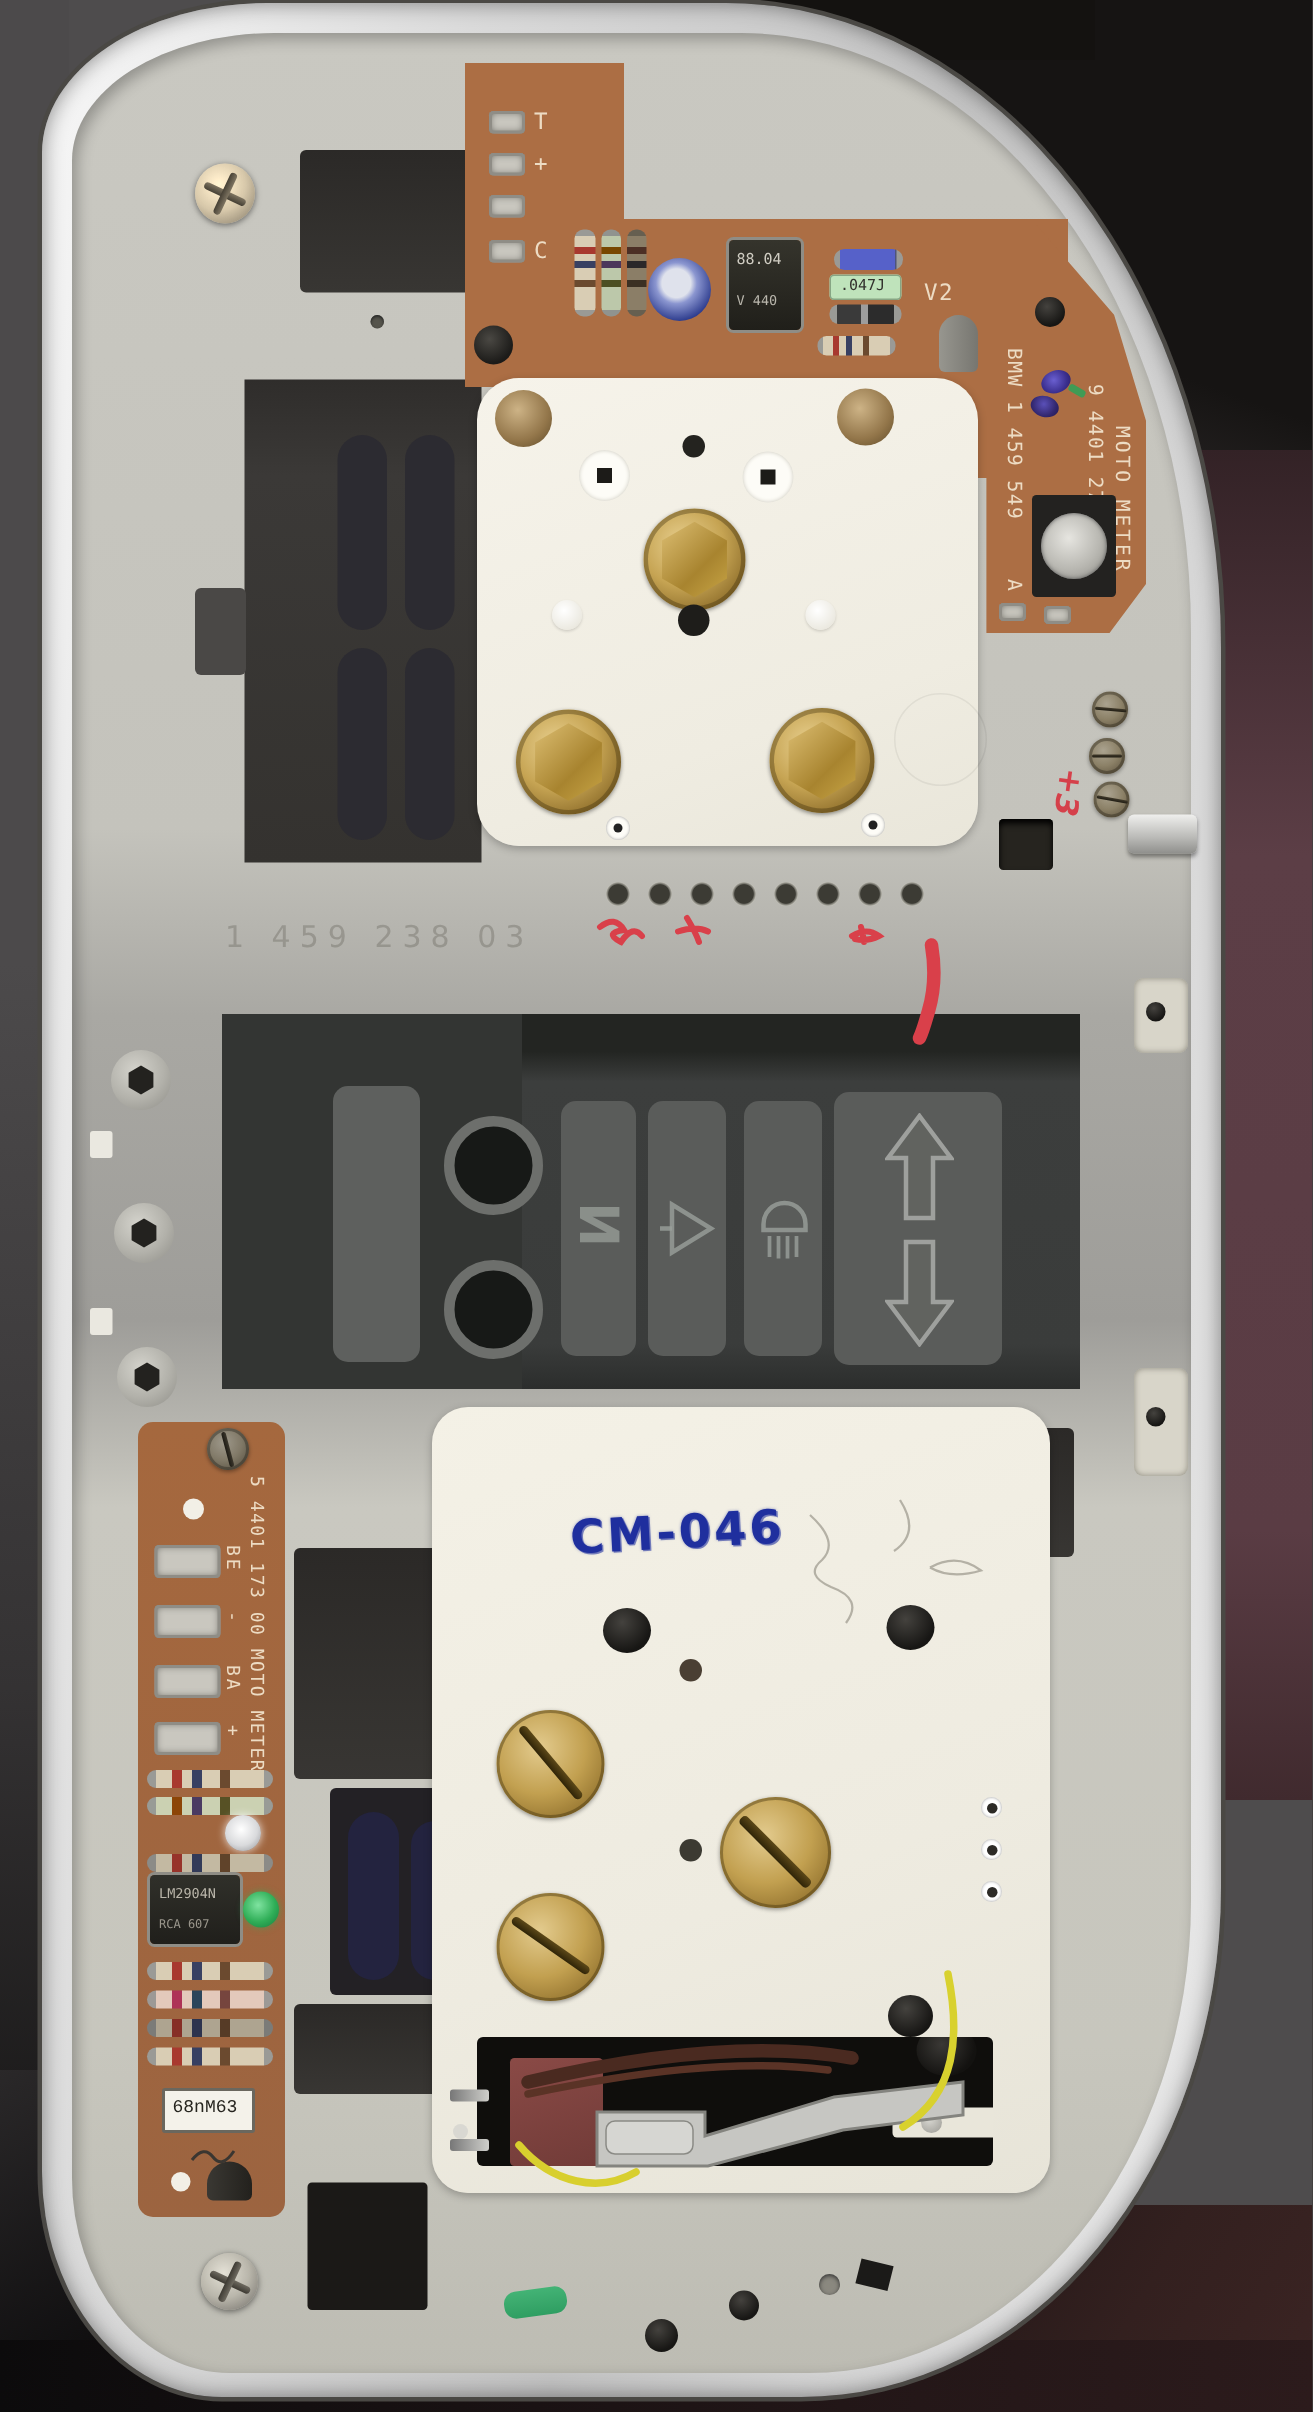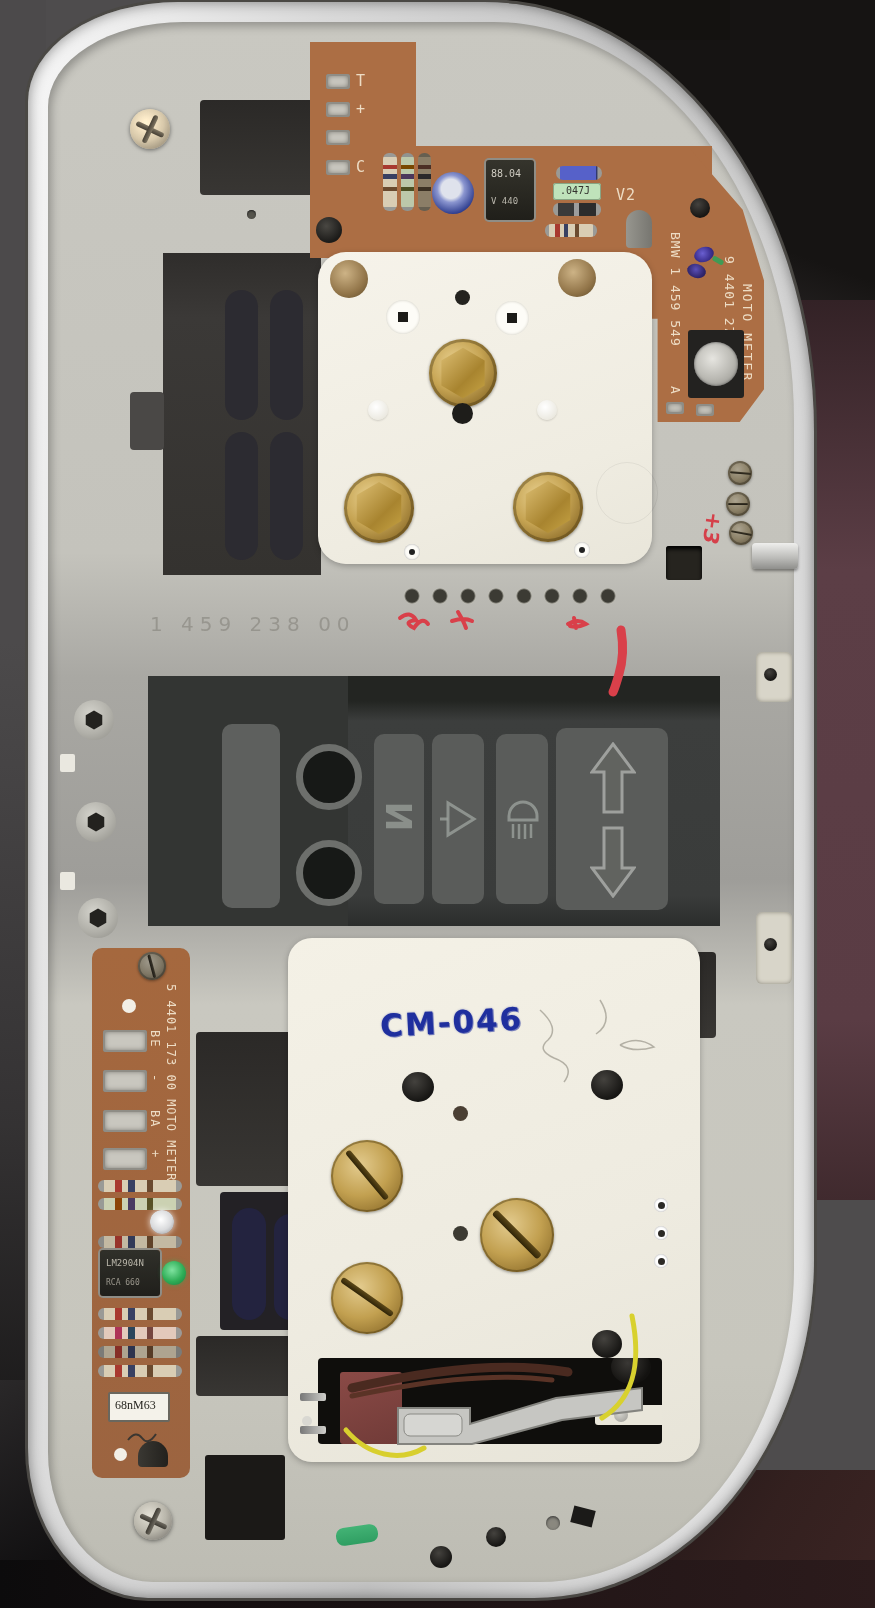--- a/index.html
+++ b/index.html
@@ -161,21 +161,21 @@
   <div class="a" style="left:752px;top:543px;width:46px;height:26px;background:linear-gradient(180deg,#efefed,#b9b9b6 60%,#8f8f8c);border-radius:4px;box-shadow:0 2px 3px rgba(0,0,0,.4)"></div>
 
   <div class="a dot8" style="left:404px;top:588px;width:16px;height:16px"></div>
   <div class="a dot8" style="left:432px;top:588px;width:16px;height:16px"></div>
   <div class="a dot8" style="left:460px;top:588px;width:16px;height:16px"></div>
   <div class="a dot8" style="left:488px;top:588px;width:16px;height:16px"></div>
   <div class="a dot8" style="left:516px;top:588px;width:16px;height:16px"></div>
   <div class="a dot8" style="left:544px;top:588px;width:16px;height:16px"></div>
   <div class="a dot8" style="left:572px;top:588px;width:16px;height:16px"></div>
   <div class="a dot8" style="left:600px;top:588px;width:16px;height:16px"></div>
-  <div class="a" style="left:150px;top:612px;font-size:20px;letter-spacing:6px;color:rgba(96,94,86,.35)">1 459 238 00</div>
+  <div class="a" style="left:150px;top:612px;font-size:20px;letter-spacing:6px;color:rgba(96,94,86,.35)">1 459 238 03</div>
 
   <div class="a" style="left:148px;top:676px;width:572px;height:250px;background:linear-gradient(180deg,#232522 0 10%,#3c3e3d 18%,#3a3c3b 88%,#2b2d2c)">
     <div class="a" style="left:0;top:0;width:200px;height:250px;background:#333533"></div>
     <div class="a" style="left:74px;top:48px;width:58px;height:184px;background:#5e605e;border-radius:10px"></div>
     <div class="a" style="left:148px;top:68px;width:52px;height:52px;border-radius:50%;background:#171917;border:7px solid #6d6f6c"></div>
     <div class="a" style="left:148px;top:164px;width:52px;height:52px;border-radius:50%;background:#171917;border:7px solid #6d6f6c"></div>
 
     <div class="a" style="left:226px;top:58px;width:50px;height:170px;background:#5a5c5a;border-radius:10px">
       <div class="a sym" style="left:9px;top:62px;font-size:36px;font-weight:bold;transform:rotate(90deg) scaleX(-1);opacity:.75">N</div>
     </div>
@@ -269,31 +269,31 @@
   <div class="a pad" style="left:103px;top:1148px;width:44px;height:22px"></div>
   <div class="a vt silk" style="left:148px;top:1150px;font-size:12px">+</div>
 
   <div class="a res" style="left:98px;top:1180px;width:84px;height:12px"></div>
   <div class="a res" style="left:98px;top:1198px;width:84px;height:12px;filter:hue-rotate(30deg)"></div>
   <div class="a" style="left:150px;top:1210px;width:24px;height:24px;border-radius:50%;background:radial-gradient(circle at 45% 40%,#ffffff,#d9dadc 55%,#8f9094);box-shadow:0 0 6px rgba(255,255,255,.8)"></div>
   <div class="a res" style="left:98px;top:1236px;width:84px;height:12px;filter:brightness(.9)"></div>
 
   <div class="a" style="left:100px;top:1250px;width:60px;height:46px;background:linear-gradient(180deg,#30302a,#201f1b);border-radius:3px;box-shadow:0 0 0 2px #8f8d86">
     <div class="a" style="left:6px;top:8px;font-size:9px;color:#b9b5a9;font-family:'DejaVu Sans Mono',monospace">LM2904N</div>
-    <div class="a" style="left:6px;top:28px;font-size:8px;color:#9a968c;font-family:'DejaVu Sans Mono',monospace">RCA 660</div>
+    <div class="a" style="left:6px;top:28px;font-size:8px;color:#9a968c;font-family:'DejaVu Sans Mono',monospace">RCA 607</div>
   </div>
   <div class="a" style="left:162px;top:1261px;width:24px;height:24px;border-radius:50%;background:radial-gradient(circle at 42% 38%,#7fe3a0,#2fae57 55%,#187a3c);box-shadow:0 0 5px rgba(47,174,87,.6)"></div>
 
   <div class="a res" style="left:98px;top:1308px;width:84px;height:12px"></div>
   <div class="a res" style="left:98px;top:1327px;width:84px;height:12px;filter:hue-rotate(-25deg)"></div>
   <div class="a res" style="left:98px;top:1346px;width:84px;height:12px;filter:brightness(.8)"></div>
   <div class="a res" style="left:98px;top:1365px;width:84px;height:12px"></div>
 
   <div class="a" style="left:108px;top:1392px;width:58px;height:26px;background:#f4f2ea;border:2px solid #6a675e;border-radius:2px">
-    <div class="a" style="left:5px;top:4px;font-size:12px;color:#26251f;font-family:Liberation Serif, serif">68nM63</div>
+    <div class="a" style="left:5px;top:4px;font-size:12px;color:#26251f;font-family:Liberation Mono, monospace">68nM63</div>
   </div>
   <div class="a" style="left:138px;top:1441px;width:30px;height:26px;border-radius:15px 15px 4px 4px;background:linear-gradient(90deg,#3a3833,#23211d)"></div>
   <div class="a" style="left:114px;top:1448px;width:13px;height:13px;border-radius:50%;background:#f2efe6"></div>
 
   <div class="a phil" style="left:134px;top:1502px;width:38px;height:38px"></div>
 
   <div class="a" style="left:336px;top:1526px;width:42px;height:18px;background:linear-gradient(180deg,#43b375,#2f9e62);border-radius:8px;transform:rotate(-8deg)"></div>
   <div class="a grommet" style="left:430px;top:1546px;width:22px;height:22px"></div>
   <div class="a grommet" style="left:486px;top:1527px;width:20px;height:20px"></div>
   <div class="a" style="left:546px;top:1516px;width:14px;height:14px;border-radius:50%;background:#8a887f;box-shadow:inset 0 1px 3px #333"></div>

